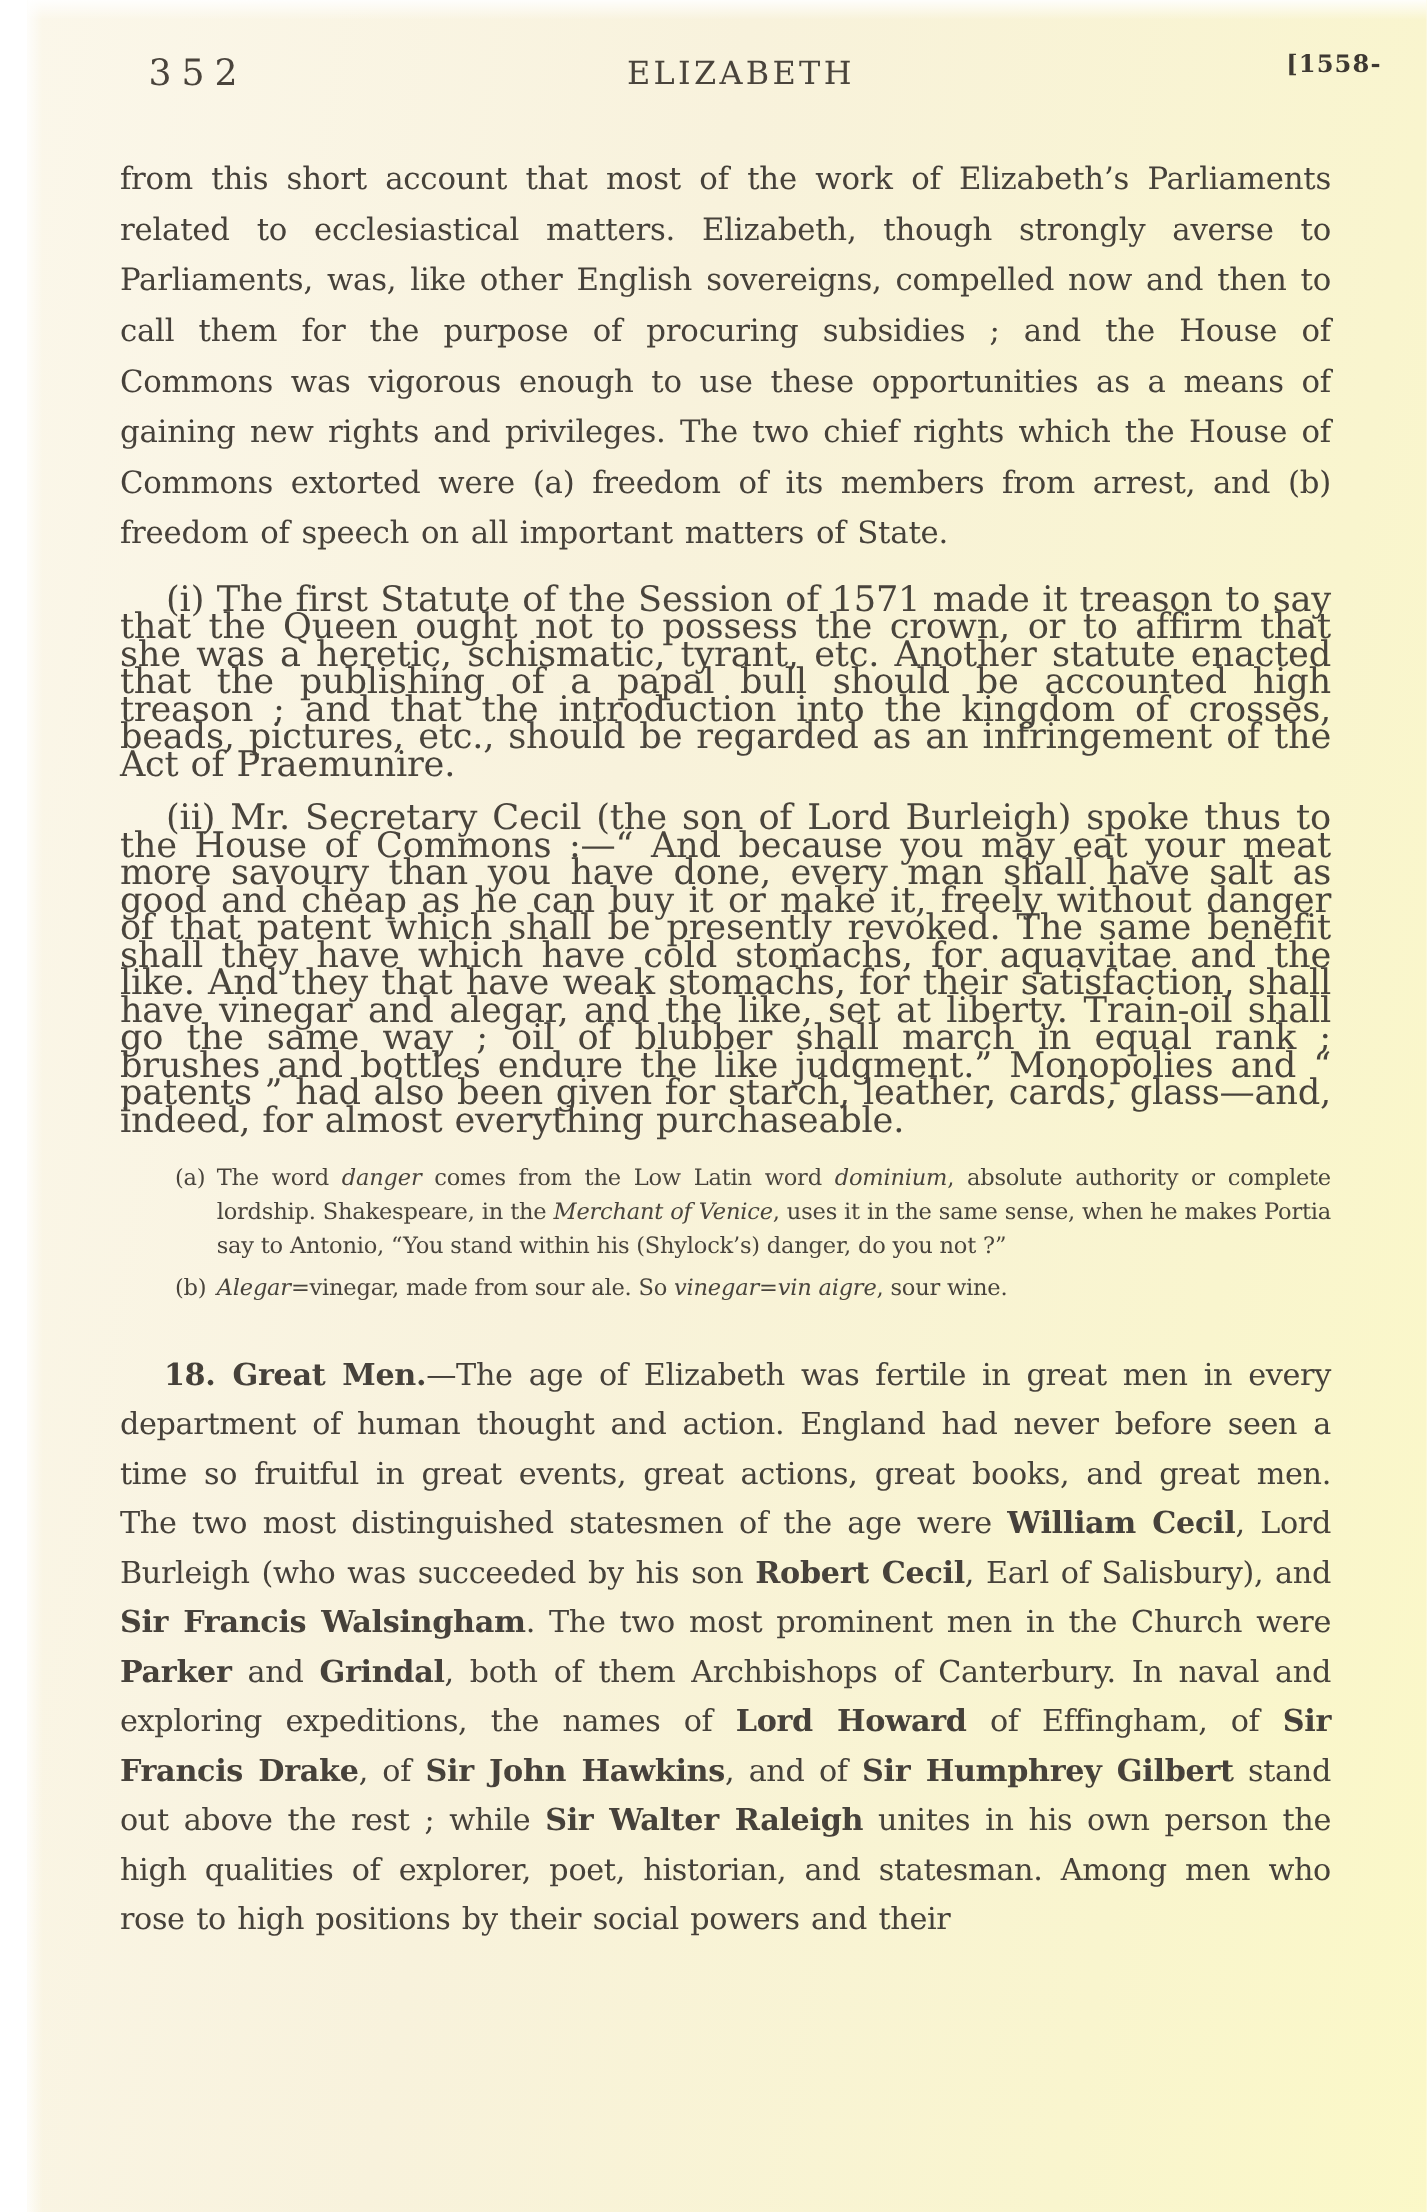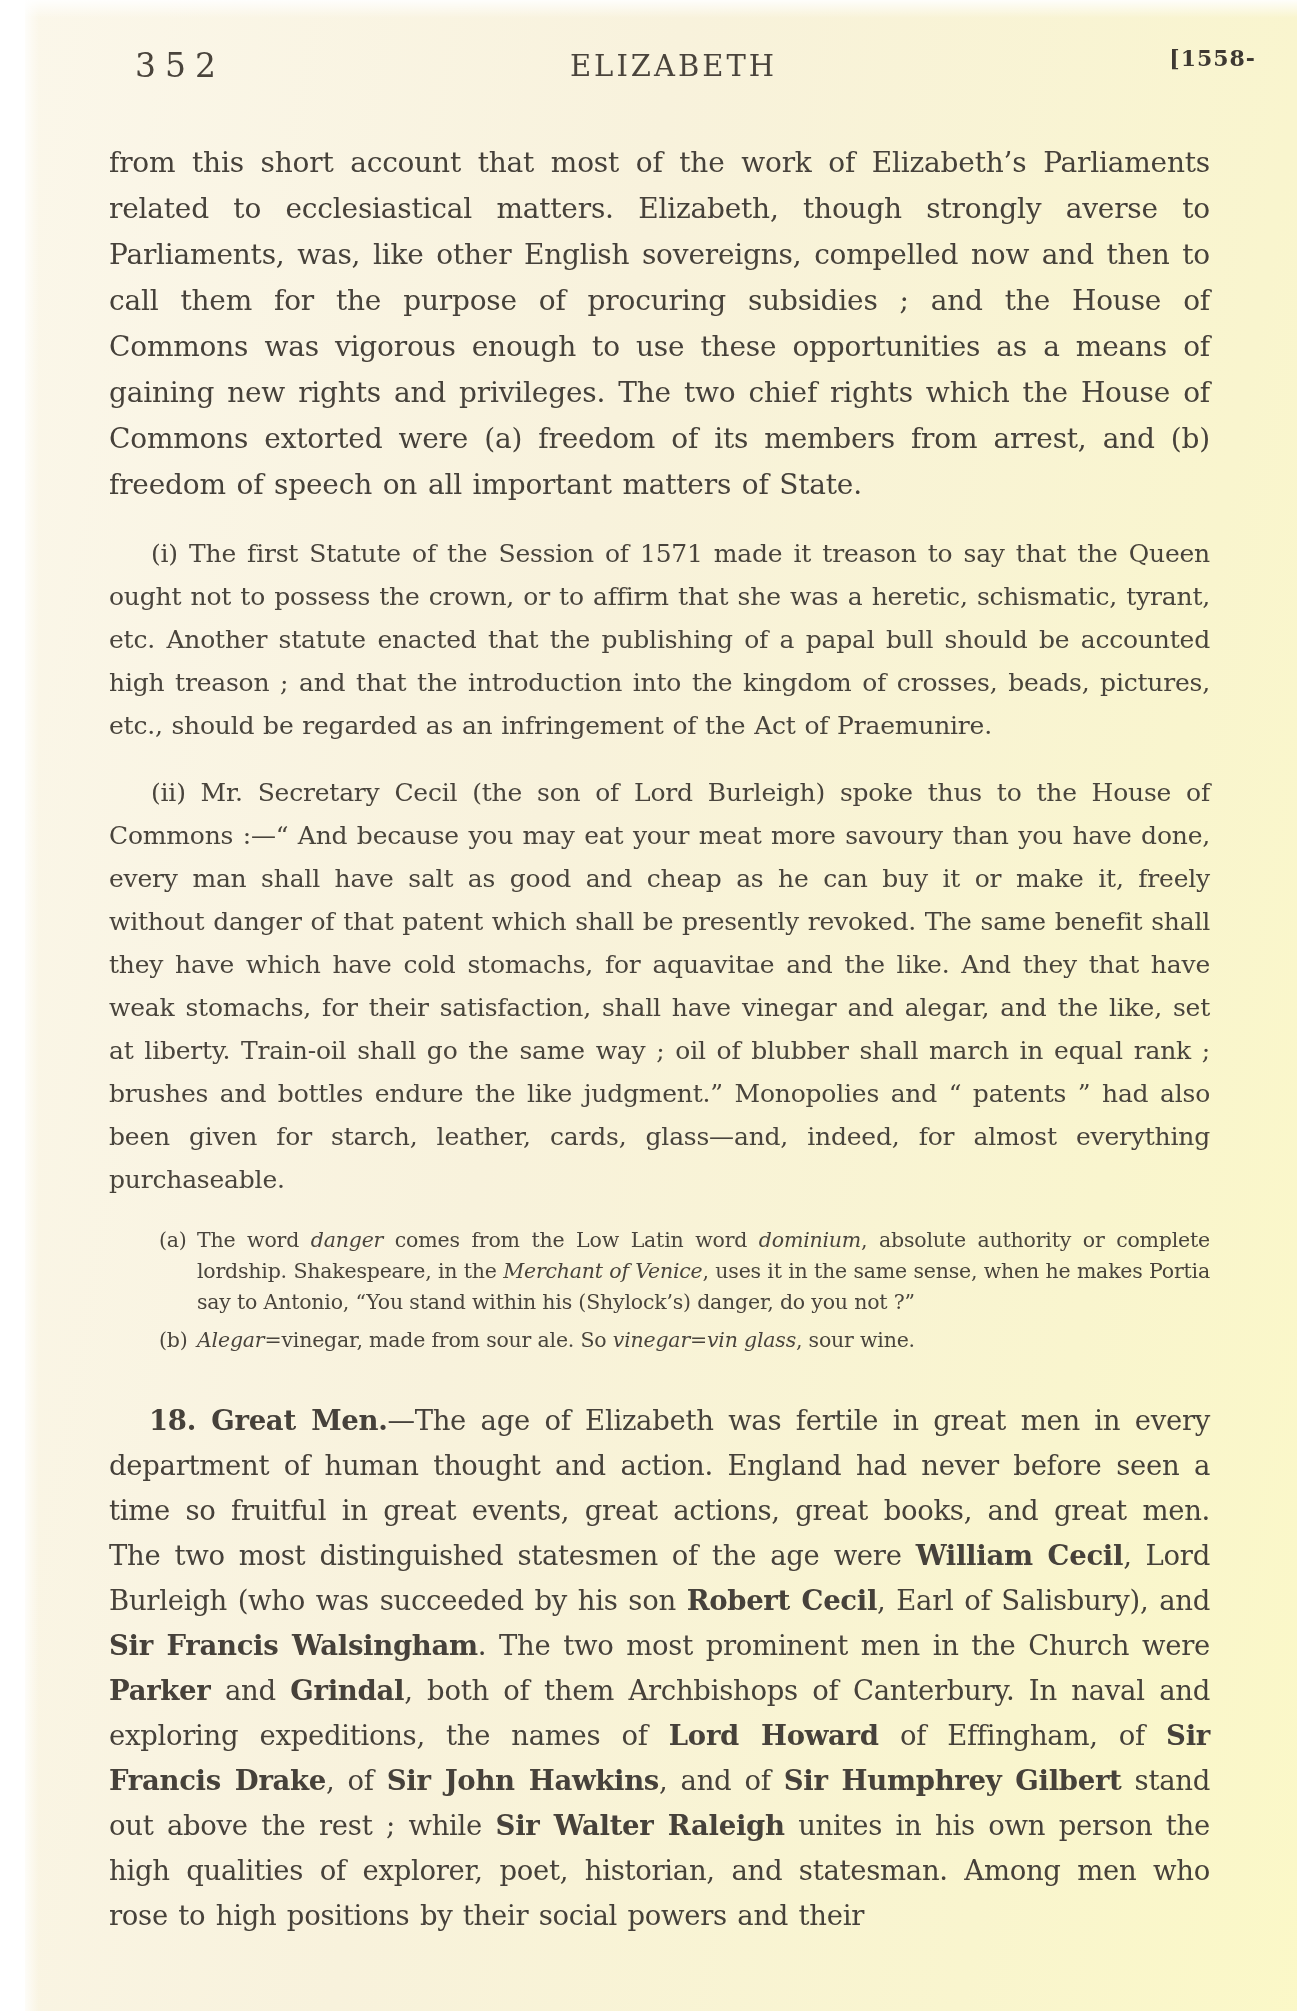--- a/index.html
+++ b/index.html
@@ -38,21 +38,21 @@
     letter-spacing: -0.2px;
   }
   .body-par {
     margin: 52px 0 0 0;
     font-size: 28px; line-height: 46px;
     text-align: justify;
     word-spacing: 2px;
   }
   .note {
     margin: 24px 0 0 0;
-    font-size: 25px; line-height: 43px;
+    font-size: 32px; line-height: 25px;
     text-align: justify;
     text-indent: 42px;
     word-spacing: 1px;
     color: #49443c;
   }
   .footnotes { margin-top: 24px; padding-left: 50px; }
   .footnote {
     display: flex;
     font-size: 20.5px; line-height: 31px;
     text-align: justify;
@@ -91,21 +91,21 @@
 
     <p class="note"><span>(ii) Mr. Secretary Cecil (the son of Lord Burleigh) spoke thus to the House of Commons :—“ And because you may eat your meat more savoury than you have done, every man shall have salt as good and cheap as he can buy it or make it, freely without danger of that patent which shall be presently revoked.  The same benefit shall they have which have cold stomachs, for aquavitae and the like.  And they that have weak stomachs, for their satisfaction, shall have vinegar and alegar, and the like, set at liberty.  Train-oil shall go the same way ; oil of blubber shall march in equal rank ; brushes and bottles endure the like judgment.”  Monopolies and “ patents ” had also been given for starch, leather, cards, glass—and, indeed, for almost everything purchaseable.</span></p>
 
     <div class="footnotes">
       <div class="footnote">
         <span class="fn-marker">(a)</span>
         <span class="fn-text"><span>The word </span><span class="seg-italic">danger</span><span> comes from the Low Latin word </span><span class="seg-italic">dominium</span><span>, absolute authority or complete lordship.  Shakespeare, in the </span><span class="seg-italic">Merchant of Venice</span><span>, uses it in the same sense, when he makes Portia say to Antonio, “You stand within his (Shylock’s) danger, do you not ?”</span></span>
       </div>
       <div class="footnote">
         <span class="fn-marker">(b)</span>
-        <span class="fn-text"><span class="seg-italic">Alegar</span><span>=vinegar, made from sour ale.  So </span><span class="seg-italic">vinegar</span><span>=</span><span class="seg-italic">vin glass</span><span>, sour wine.</span></span>
+        <span class="fn-text"><span class="seg-italic">Alegar</span><span>=vinegar, made from sour ale.  So </span><span class="seg-italic">vinegar</span><span>=</span><span class="seg-italic">vin aigre</span><span>, sour wine.</span></span>
       </div>
     </div>
 
     <p class="section-par"><span class="seg-bold">18. Great Men.</span><span>—The age of Elizabeth was fertile in great men in every department of human thought and action.  England had never before seen a time so fruitful in great events, great actions, great books, and great men.  The two most distinguished statesmen of the age were </span><span class="seg-bold">William Cecil</span><span>, Lord Burleigh (who was succeeded by his son </span><span class="seg-bold">Robert Cecil</span><span>, Earl of Salisbury), and </span><span class="seg-bold">Sir Francis Walsingham</span><span>.  The two most prominent men in the Church were </span><span class="seg-bold">Parker</span><span> and </span><span class="seg-bold">Grindal</span><span>, both of them Archbishops of Canterbury.  In naval and exploring expeditions, the names of </span><span class="seg-bold">Lord Howard</span><span> of Effingham, of </span><span class="seg-bold">Sir Francis Drake</span><span>, of </span><span class="seg-bold">Sir John Hawkins</span><span>, and of </span><span class="seg-bold">Sir Humphrey Gilbert</span><span> stand out above the rest ; while </span><span class="seg-bold">Sir Walter Raleigh</span><span> unites in his own person the high qualities of explorer, poet, historian, and statesman.  Among men who rose to high positions by their social powers and their</span></p>
 
   </main>
 
 </div>
 
 </body></html>

